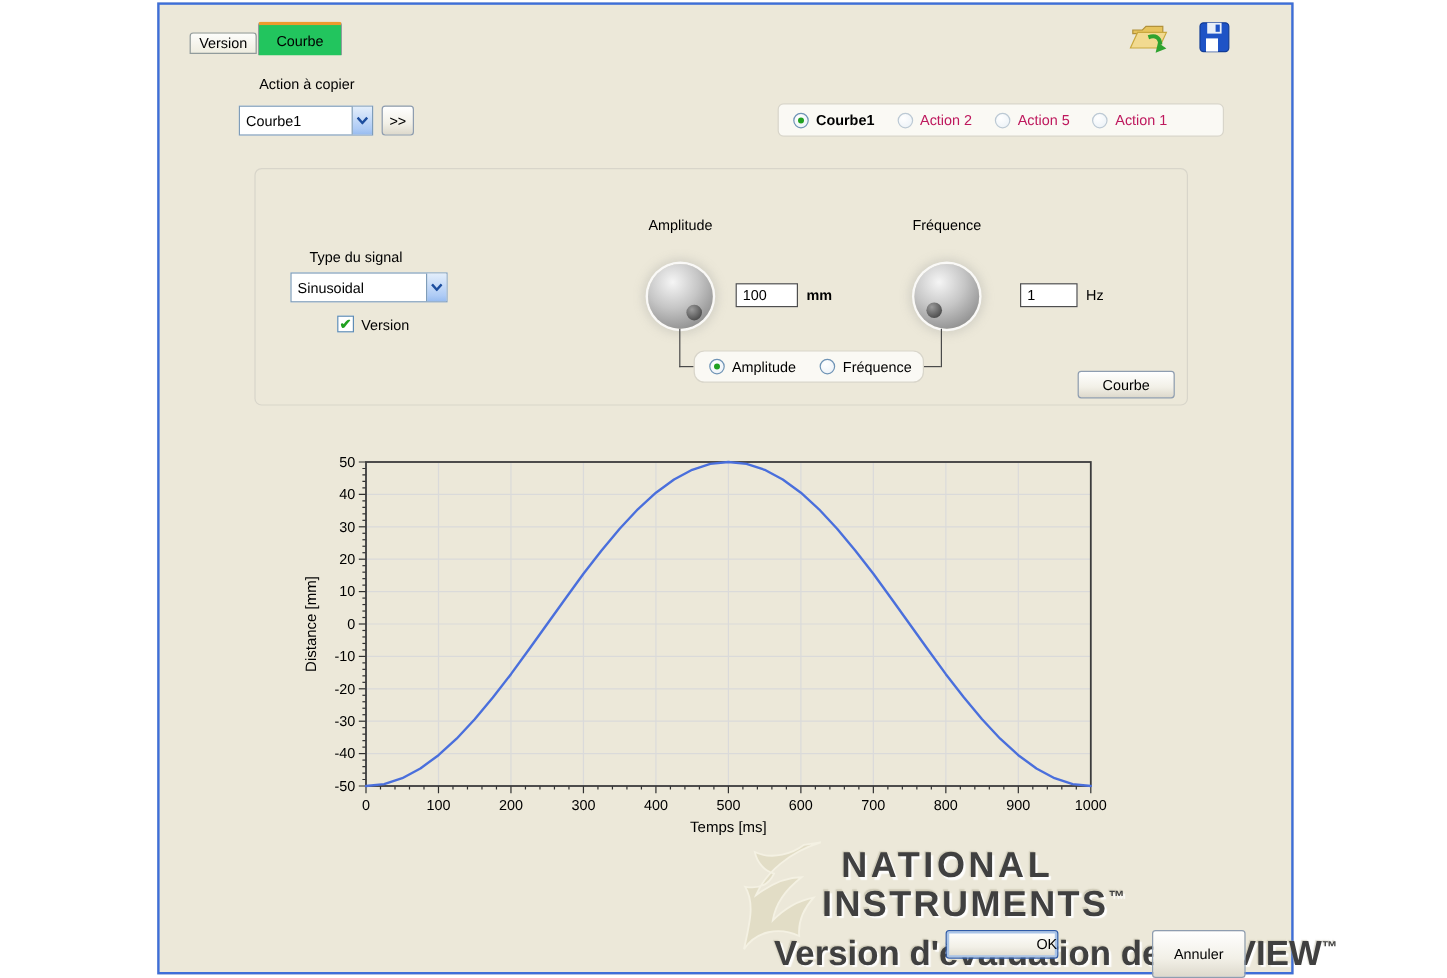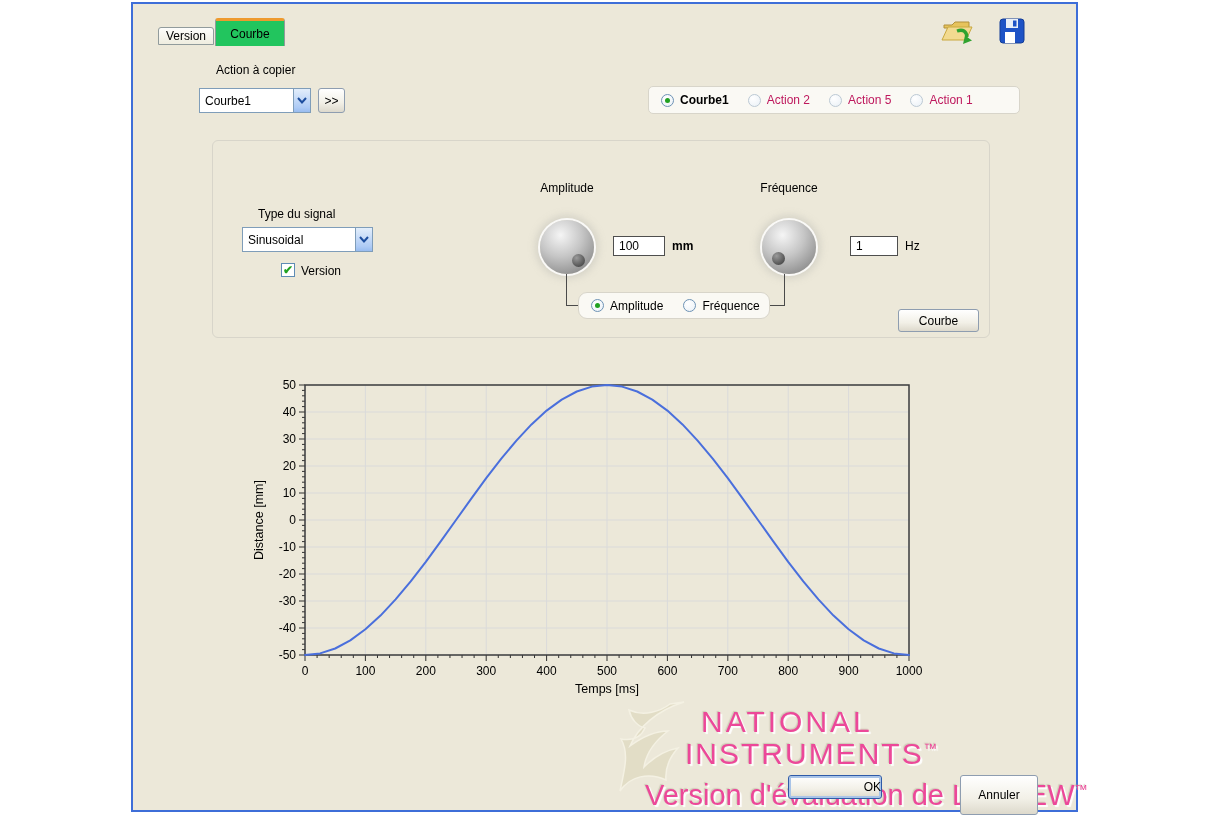--- a/index.html
+++ b/index.html
@@ -65,21 +65,21 @@
   .valbox { position:absolute; height:20px; background:#fff; border:1px solid #4E4E4E;
             display:flex; align-items:center; padding-left:5px; }
 
   .static-label { position:absolute; white-space:nowrap; }
 
   
   #chart { position:absolute; left:250px; top:377px; width:680px; height:322px; z-index:1; }
   #chart svg { font-family:"Liberation Sans", sans-serif; }
 
   
-  .wm-text { position:absolute; z-index:5; font-weight:normal; color:#ec4899;
+  .wm-text { position:absolute; z-index:5; font-weight:bold; color:#404040;
              text-shadow:2px 2px 1px rgba(255,255,255,.95), -1px -1px 1px rgba(165,160,135,.4);
              pointer-events:none; white-space:nowrap; }
   #wm-eagle { position:absolute; z-index:5; pointer-events:none; }
   sup.tm { font-size:.45em; vertical-align:super; }
 
   .z6 { z-index:6; }
   .icon-btn { position:absolute; z-index:2; cursor:default; }
 </style>
 </head>
 <body>

